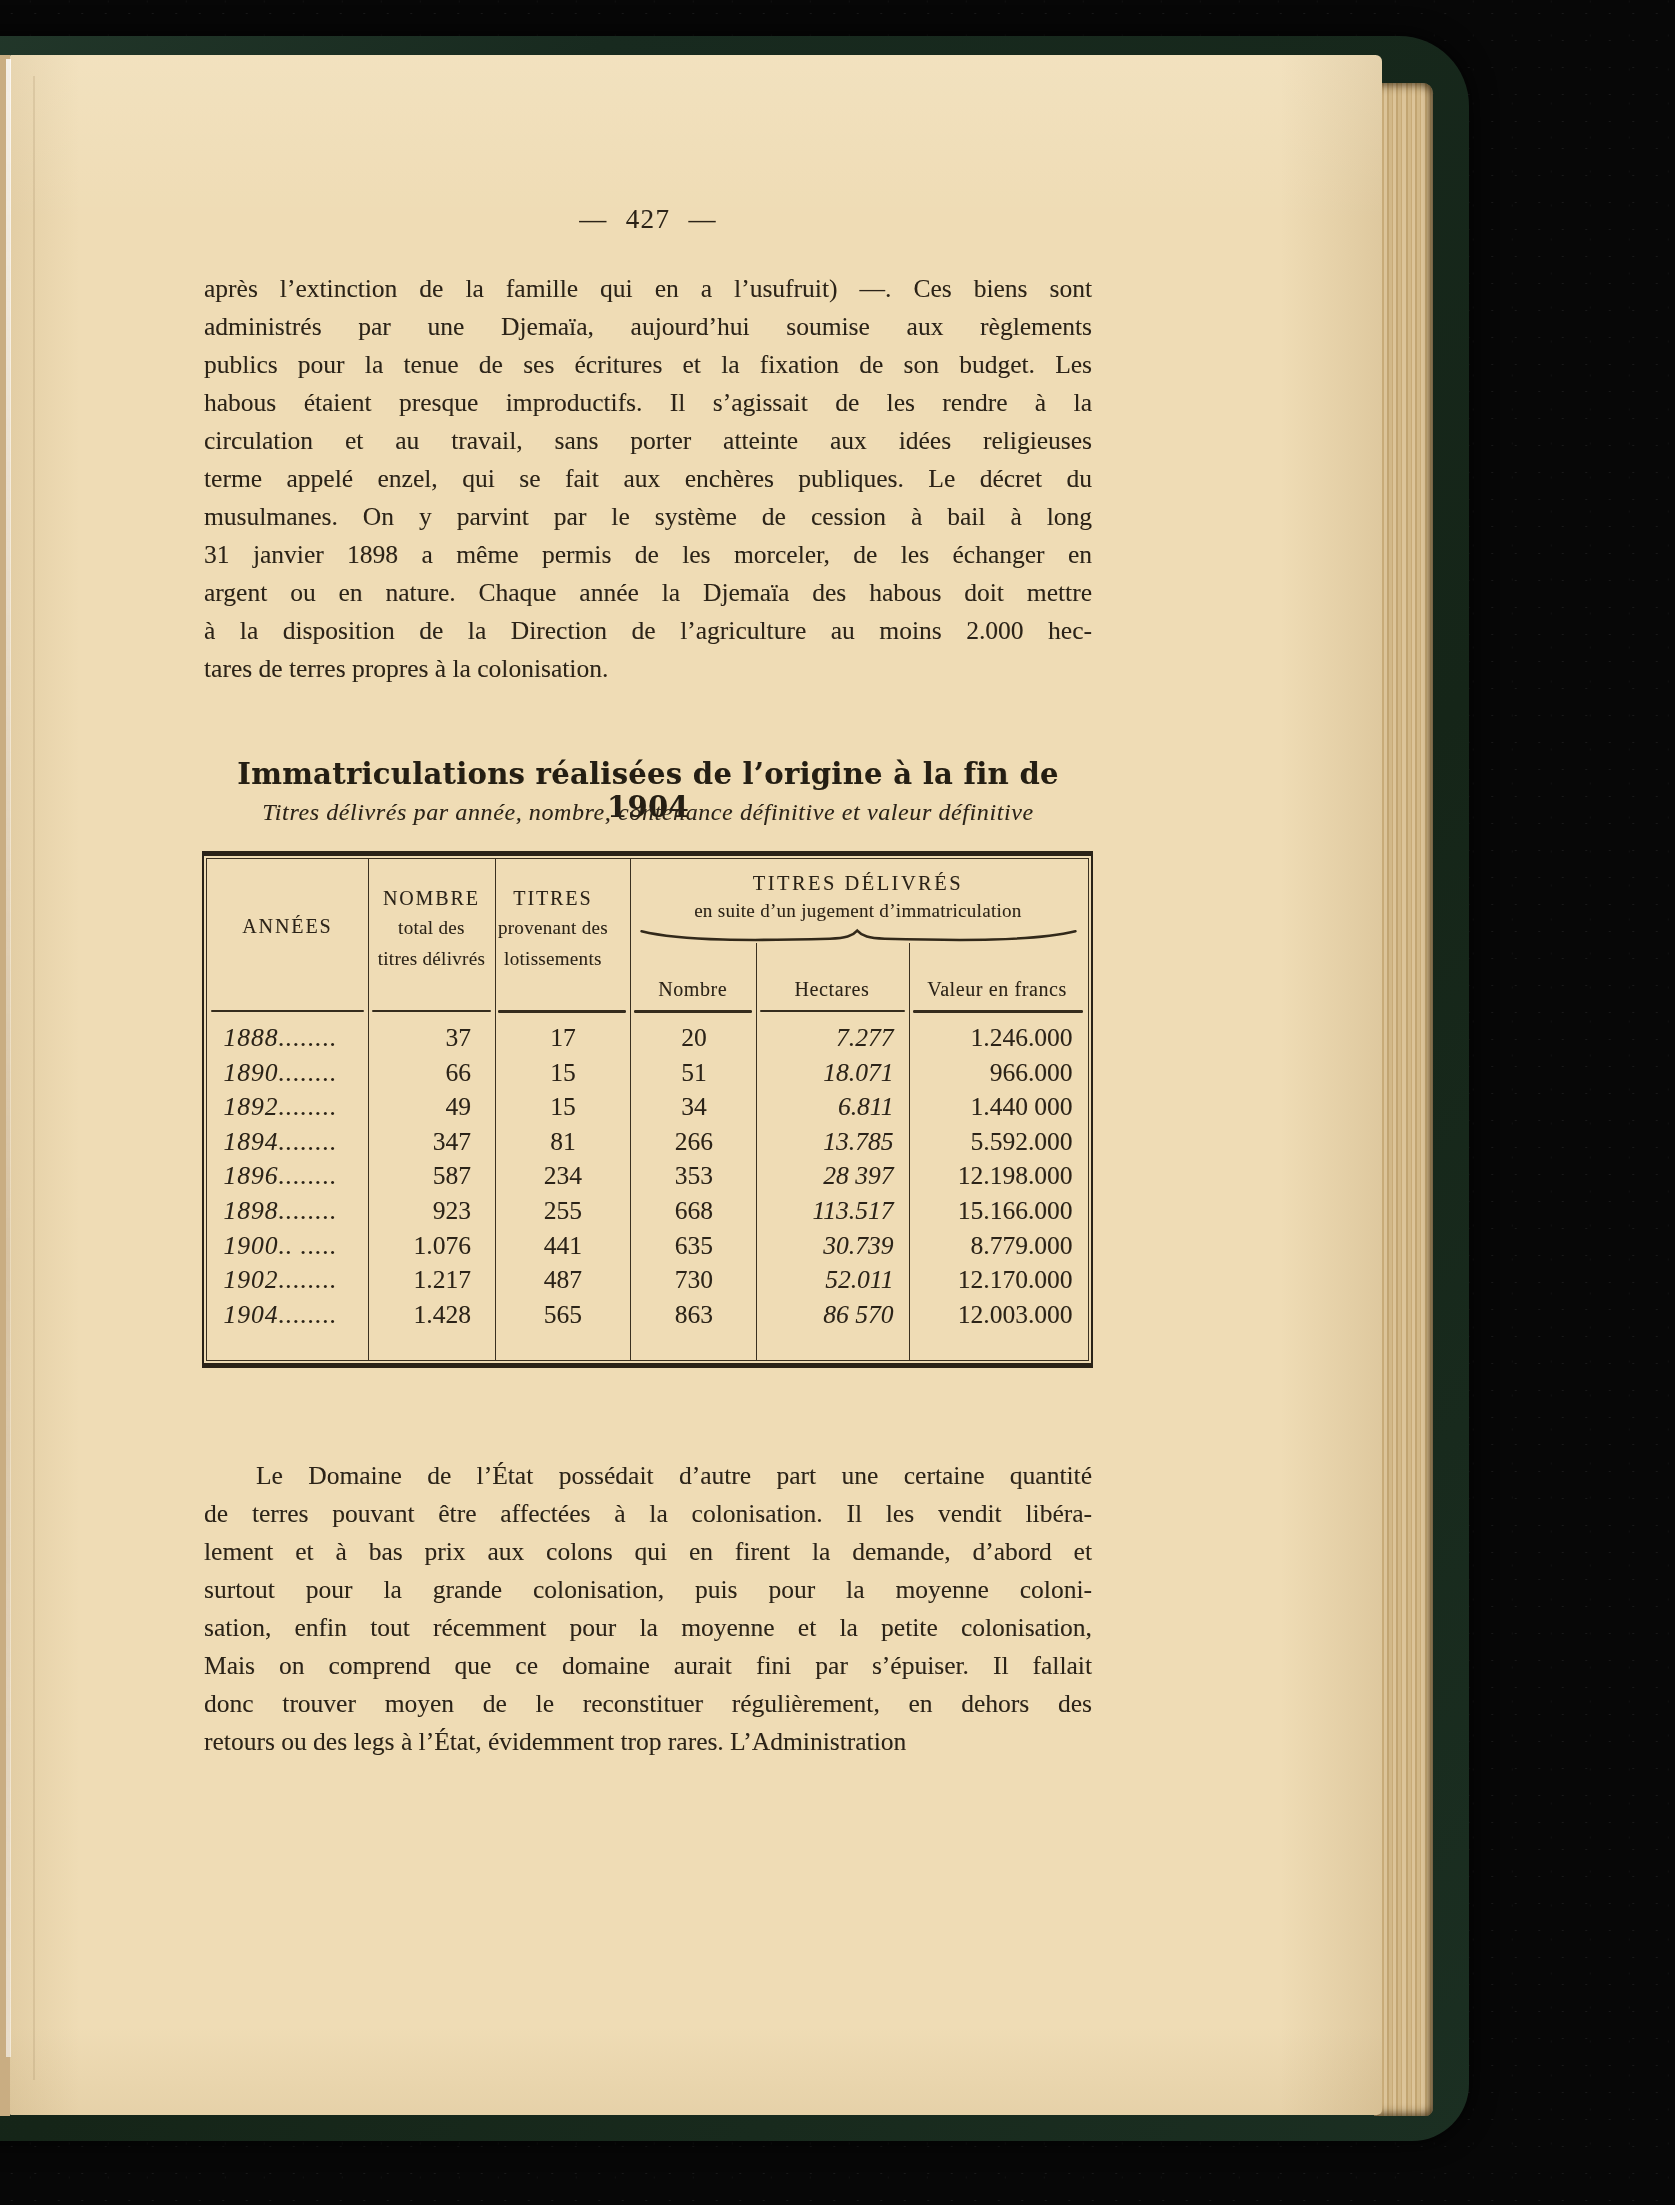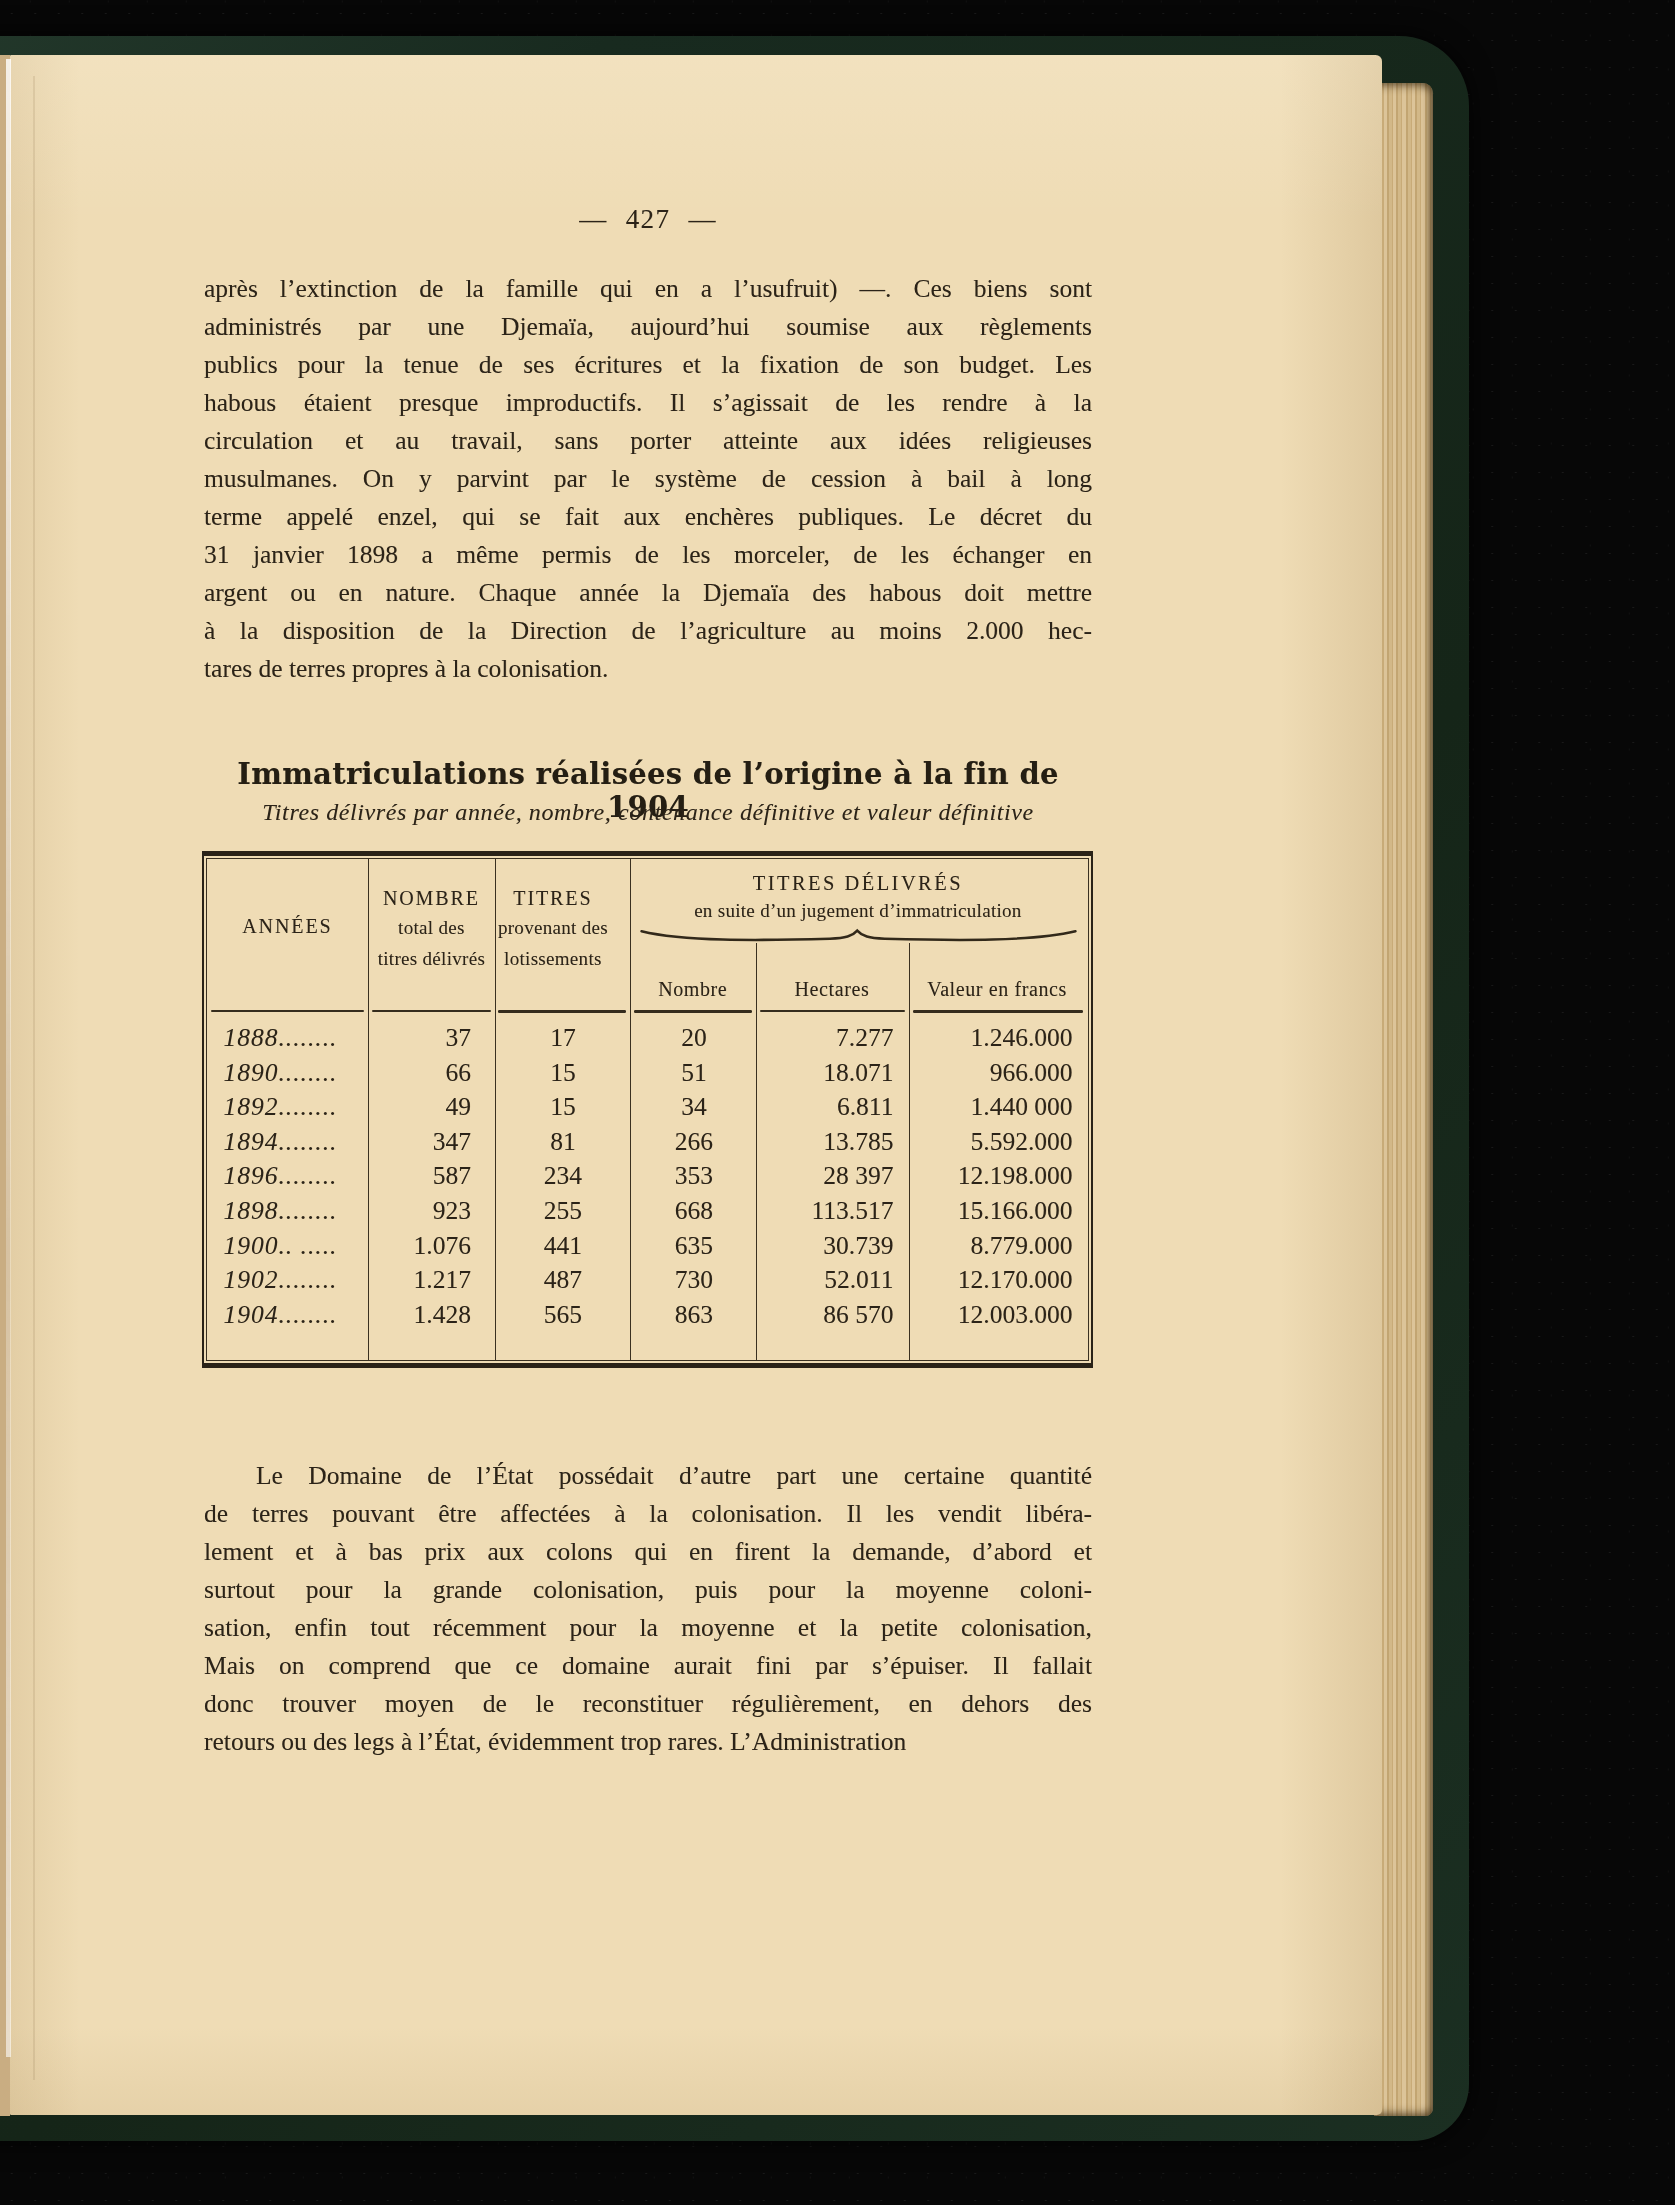--- a/index.html
+++ b/index.html
@@ -121,21 +121,21 @@
   .seg5{left:553px;width:145px;height:1.9px;}
   .seg6{left:706px;width:170px;height:3.2px;}
 
   .rows{position:absolute;left:0;right:0;top:162px;bottom:28px;display:flex;flex-direction:column;}
   .drow{flex:1;display:flex;align-items:center;font-size:25.5px;}
   .dc{box-sizing:border-box;}
   .dc1{width:161px;padding-left:16.5px;letter-spacing:1px;font-style:italic;}
   .dc2{width:127px;text-align:right;padding-right:24px;}
   .dc3{width:136px;text-align:center;}
   .dc4{width:126px;text-align:center;}
-  .dc5{width:153px;text-align:right;padding-right:16.5px;}
+  .dc5{width:153px;text-align:right;padding-right:16.5px;font-style:italic;}
   .dc6{width:178px;text-align:right;padding-right:15.3px;}
 </style>
 </head>
 <body>
 
 <div class="backdrop"></div>
 <div class="cover"></div>
 <div class="edge-stack"></div>
 <div class="left-strip"></div>
 <div class="page"></div>
@@ -143,22 +143,22 @@
 <div class="crease"></div>
 
 <div class="page-number ink">— 427 —</div>
 
 <div class="para para1 ink">
   <div class="tline">après l’extinction de la famille qui en a l’usufruit) —. Ces biens sont</div>
   <div class="tline">administrés par une Djemaïa, aujourd’hui soumise aux règlements</div>
   <div class="tline">publics pour la tenue de ses écritures et la fixation de son budget. Les</div>
   <div class="tline">habous étaient presque improductifs. Il s’agissait de les rendre à la</div>
   <div class="tline">circulation et au travail, sans porter atteinte aux idées religieuses</div>
+  <div class="tline">terme appelé enzel, qui se fait aux enchères publiques. Le décret du</div>
   <div class="tline">musulmanes. On y parvint par le système de cession à bail à long</div>
-  <div class="tline">terme appelé enzel, qui se fait aux enchères publiques. Le décret du</div>
   <div class="tline">31 janvier 1898 a même permis de les morceler, de les échanger en</div>
   <div class="tline">argent ou en nature. Chaque année la Djemaïa des habous doit mettre</div>
   <div class="tline">à la disposition de la Direction de l’agriculture au moins 2.000 hec-</div>
   <div class="tline endline">tares de terres propres à la colonisation.</div>
 </div>
 
 <div class="sec-title">Immatriculations réalisées de l’origine à la fin de 1904</div>
 <div class="sec-subtitle ink">Titres délivrés par année, nombre, contenance définitive et valeur définitive</div>
 
 <div class="ftable">

